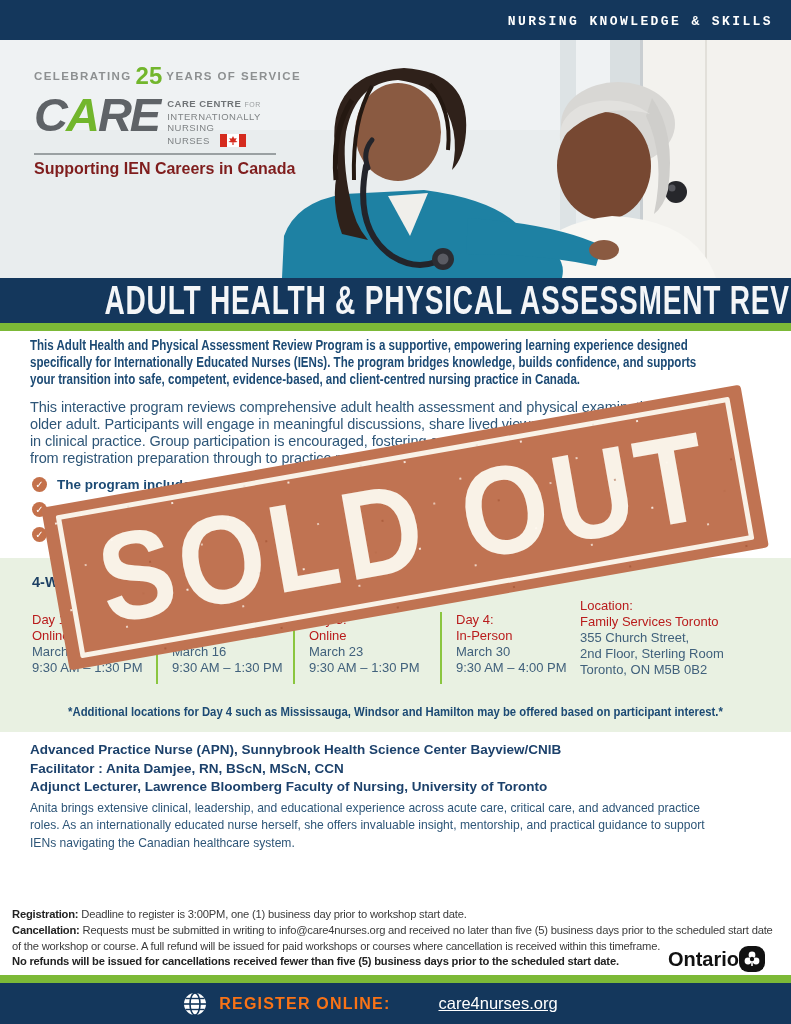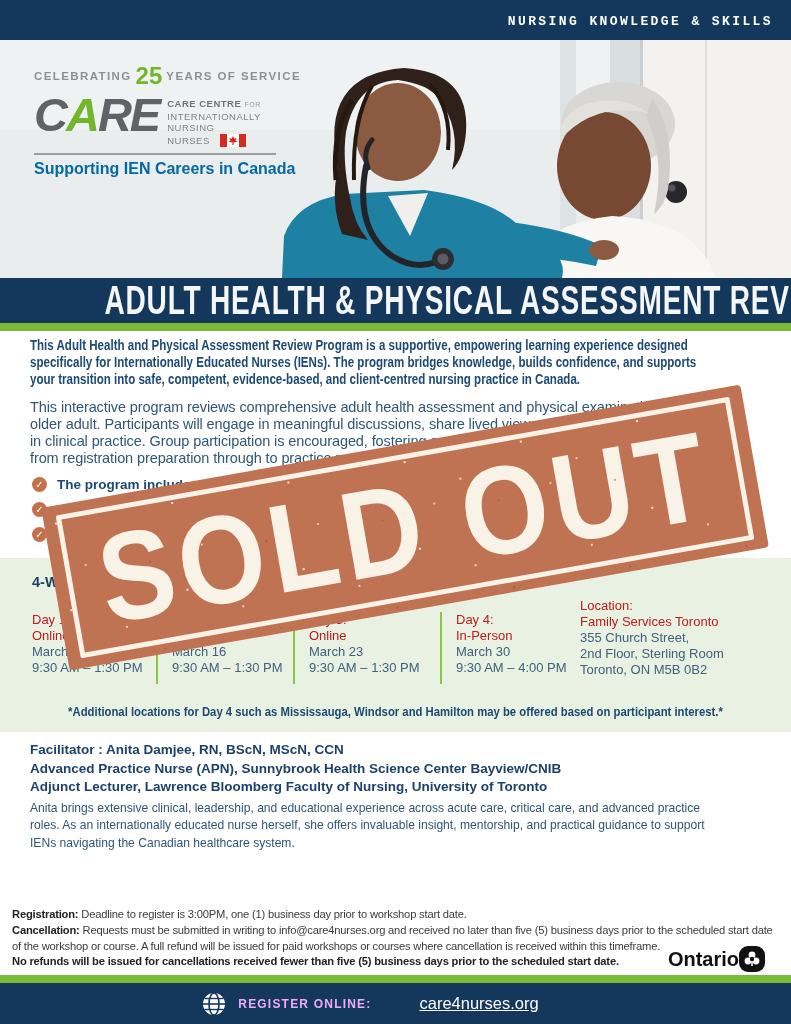--- a/index.html
+++ b/index.html
@@ -20,21 +20,21 @@
   .wordrow{display:flex;align-items:flex-start;margin-top:2px;}
   .wordmark{font-size:47px;font-weight:800;letter-spacing:-2px;line-height:46px;font-style:italic;}
   .wc{color:#5f6367;}
   .wa{color:#72b62c;}
   .orgblock{margin-left:8px;margin-top:6px;font-size:9.5px;line-height:11.5px;
             letter-spacing:.5px;color:#7f8385;}
   .orgblock .b1{font-weight:bold;color:#6f7376;}
   .orgblock .tiny{font-size:7px;color:#9b9ea0;}
   .nurses-row{display:flex;align-items:flex-end;gap:10px;}
   .logo-divider{height:2px;background:#9aa0a2;width:242px;margin-top:6px;}
-  .tagline{margin-top:5px;font-size:16px;font-weight:bold;color:#0369a1;}
+  .tagline{margin-top:5px;font-size:16px;font-weight:bold;color:#7f1d1d;}
   
   .titlebar{position:absolute;top:278px;left:0;right:0;height:45px;background:#14375c;
             text-align:center;overflow:hidden;}
   .title-text{display:inline-block;white-space:nowrap;font-weight:800;font-size:36px;
               line-height:45px;letter-spacing:1px;color:#f4f6f8;transform:scale(.78,1.12);}
   .greenbar{position:absolute;top:323px;left:0;right:0;height:8px;background:#7cb937;}
   
   .lead{position:absolute;top:337px;left:30px;width:885px;margin:0;transform:scaleX(.825);
         transform-origin:0 0;font-weight:bold;font-size:14px;line-height:17px;
         color:#1c4a74;white-space:pre-line;}
@@ -70,21 +70,21 @@
   .fineprint p{margin:0;}
   .fineprint b{color:#222;}
   .bold-line{font-weight:bold;color:#222;}
   .ontario{position:absolute;top:946px;right:26px;display:flex;align-items:center;
            font-weight:800;font-size:20px;color:#111;}
   
   .footer-green{position:absolute;top:975px;left:0;right:0;height:8px;background:#7cb937;}
   .footer{position:absolute;top:983px;left:0;right:0;bottom:0;background:#14375c;
           display:flex;align-items:center;justify-content:center;transform:none;}
   .footer-inner{display:flex;align-items:center;transform:translateX(-25px);}
-  .reg{color:#f0abfc;font-weight:bold;font-size:12px;letter-spacing:1.2px;margin-left:12px;}
+  .reg{color:#f97316;font-weight:bold;font-size:16px;letter-spacing:1.2px;margin-left:12px;}
   .weblink{color:#fff;font-size:16.5px;text-decoration:underline;margin-left:48px;}
   
   .stamp{position:absolute;left:50px;top:445px;width:710px;height:165px;background:#c07352;
          transform:rotate(-10deg);z-index:40;border-radius:4px;display:flex;
          align-items:center;justify-content:center;}
   .stamp::after{content:"";position:absolute;inset:0;border-radius:4px;
     background-image:
       radial-gradient(circle 2px at 12px 18px, rgba(255,248,240,.85) 55%, transparent 60%),
       radial-gradient(circle 1.5px at 64px 44px, rgba(255,248,240,.7) 55%, transparent 60%),
       radial-gradient(circle 2.5px at 98px 72px, rgba(150,70,38,.45) 55%, transparent 60%),
@@ -227,22 +227,22 @@
 2nd Floor, Sterling Room
 Toronto, ON M5B 0B2</div>
       </div>
     </div>
     <div class="note-outer">
       <div class="note">*Additional locations for Day 4 such as Mississauga, Windsor and Hamilton may be offered based on participant interest.*</div>
     </div>
   </section>
 
   <section class="facilitator">
+    <p class="fb">Advanced Practice Nurse (APN), Sunnybrook Health Science Center Bayview/CNIB</p>
     <p class="fb">Facilitator : Anita Damjee, RN, BScN, MScN, CCN</p>
-    <p class="fb">Advanced Practice Nurse (APN), Sunnybrook Health Science Center Bayview/CNIB</p>
     <p class="fb">Adjunct Lecturer, Lawrence Bloomberg Faculty of Nursing, University of Toronto</p>
     <div class="bio-wrap">
       <p class="bio">Anita brings extensive clinical, leadership, and educational experience across acute care, critical care, and advanced practice
 roles. As an internationally educated nurse herself, she offers invaluable insight, mentorship, and practical guidance to support
 IENs navigating the Canadian healthcare system.</p>
     </div>
   </section>
 
 
   <section class="fineprint">

